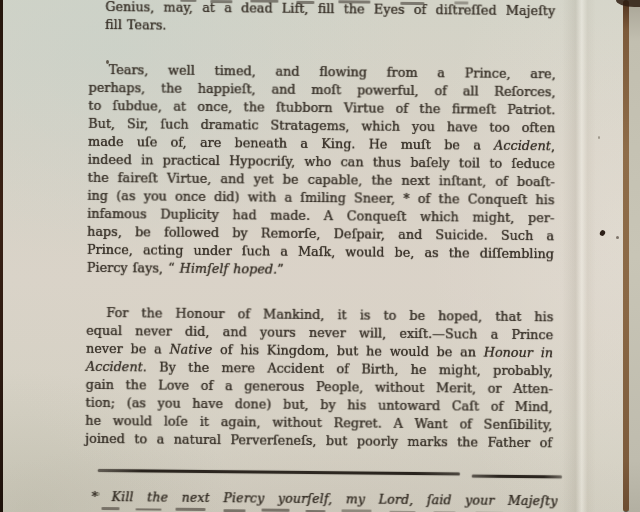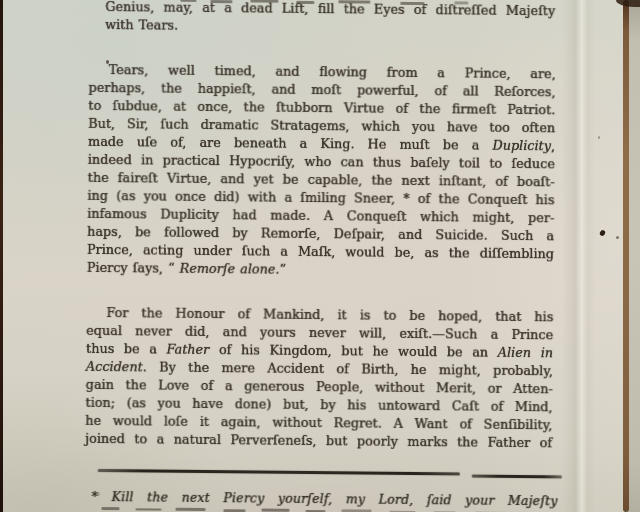--- a/index.html
+++ b/index.html
@@ -105,42 +105,42 @@
     <div class="dash t1"></div>
     <div class="dash t2"></div>
     <div class="dash t3"></div>
     <div class="dash t4"></div>
     <div class="dash t5"></div>
     <div class="dash t6"></div>
     <div class="dash t7"></div>
 
     <div class="para p-cont">
         <div class="line just"><span>Genius, may, at a dead Lift, fill the Eyes of diſtreſſed Majeſty</span></div>
-        <div class="line"><span>with Tears.</span></div>
+        <div class="line"><span>fill Tears.</span></div>
       </div>
 
     <div class="para p-tears">
         <div class="line just ind"><span>Tears, well timed, and flowing from a Prince, are,</span></div>
         <div class="line just"><span>perhaps, the happieſt, and moſt powerful, of all Reſorces,</span></div>
         <div class="line just"><span>to ſubdue, at once, the ſtubborn Virtue of the firmeſt Patriot.</span></div>
         <div class="line just"><span>But, Sir, ſuch dramatic Stratagems, which you have too often</span></div>
-        <div class="line just"><span>made uſe of, are beneath a King.  He muſt be a </span><i>Duplicity</i><span>,</span></div>
+        <div class="line just"><span>made uſe of, are beneath a King.  He muſt be a </span><i>Accident</i><span>,</span></div>
         <div class="line just"><span>indeed in practical Hypocriſy, who can thus baſely toil to ſeduce</span></div>
         <div class="line just"><span>the faireſt Virtue, and yet be capable, the next inſtant, of boaſt-</span></div>
         <div class="line just"><span>ing (as you once did) with a ſmiling Sneer, * of the Conqueſt his</span></div>
         <div class="line just"><span>infamous Duplicity had made.  A Conqueſt which might, per-</span></div>
         <div class="line just"><span>haps, be followed by Remorſe, Deſpair, and Suicide.  Such a</span></div>
         <div class="line just"><span>Prince, acting under ſuch a Maſk, would be, as the diſſembling</span></div>
-        <div class="line"><span>Piercy ſays, “ </span><i>Remorſe alone.</i><span>”</span></div>
+        <div class="line"><span>Piercy ſays, “ </span><i>Himſelf hoped.</i><span>”</span></div>
       </div>
 
     <div class="para p-honour">
         <div class="line just ind"><span>For the Honour of Mankind, it is to be hoped, that his</span></div>
         <div class="line just"><span>equal never did, and yours never will, exiſt.—Such a Prince</span></div>
-        <div class="line just"><span>thus be a </span><i>Father</i><span> of his Kingdom, but he would be an </span><i>Alien in</i></div>
+        <div class="line just"><span>never be a </span><i>Native</i><span> of his Kingdom, but he would be an </span><i>Honour in</i></div>
         <div class="line just"><i>Accident.</i><span>  By the mere Accident of Birth, he might, probably,</span></div>
         <div class="line just"><span>gain the Love of a generous People, without Merit, or Atten-</span></div>
         <div class="line just"><span>tion; (as you have done) but, by his untoward Caſt of Mind,</span></div>
         <div class="line just"><span>he would loſe it again, without Regret.  A Want of Senſibility,</span></div>
         <div class="line just"><span>joined to a natural Perverſeneſs, but poorly marks the Father of</span></div>
       </div>
 
     <div class="rule rule-a"></div>
     <div class="rule rule-b"></div>
 

